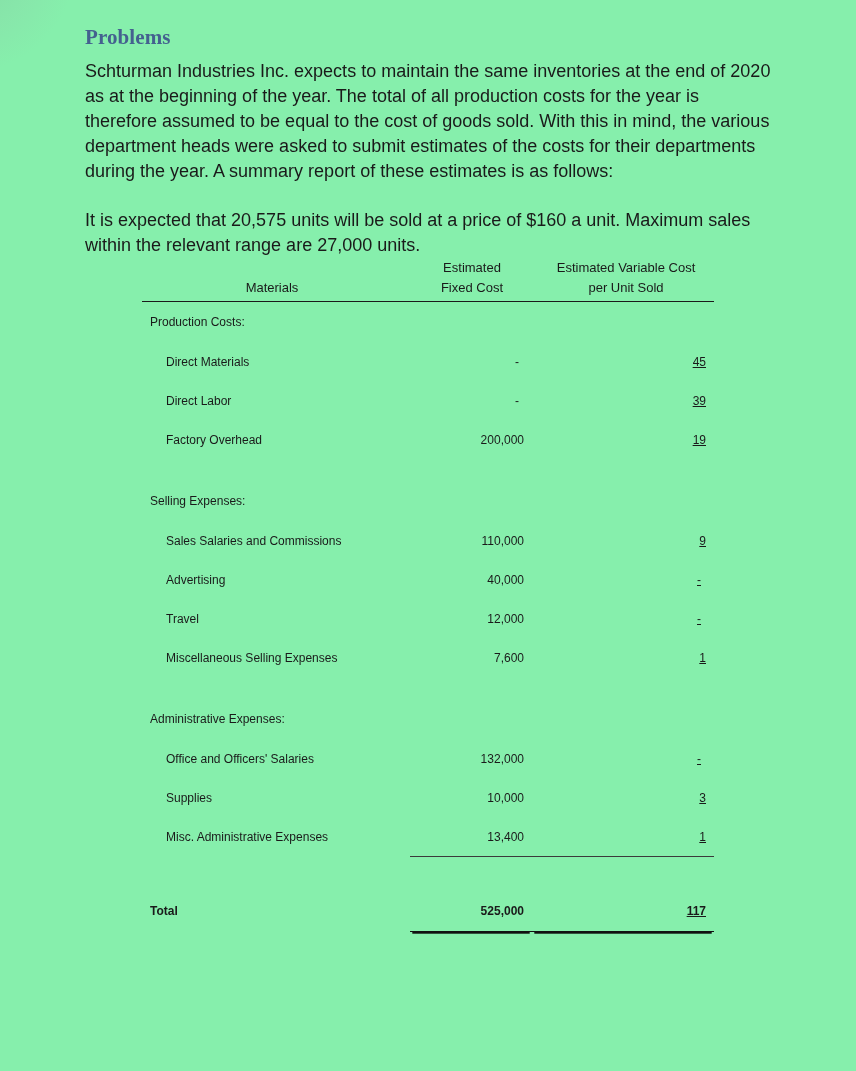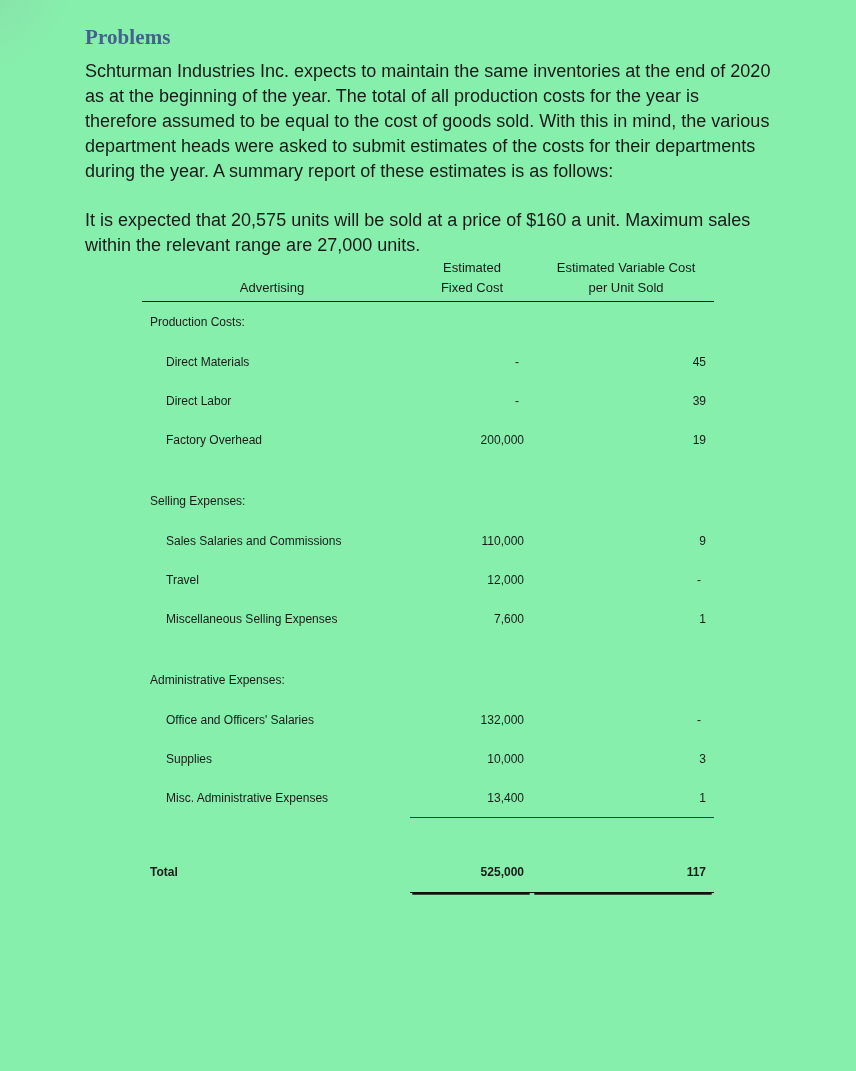--- a/index.html
+++ b/index.html
@@ -99,21 +99,21 @@
   tbody td {
     padding: 0;
     height: 39px;
     vertical-align: middle;
     font-size: 12px;
   }
   td.label      { text-align: left; padding-left: 8px; }
   td.label.sub  { padding-left: 24px; }
   td.num        { text-align: right; font-variant-numeric: tabular-nums; }
   td.num.fixed  { padding-right: 8px; }
-  td.num.var    { padding-right: 8px; }
+  td.num.var    { padding-right: 8px; text-decoration: underline; }
   td.num.dash   { padding-right: 13px; }
 
   tr.section td { height: 40px; }
   tr.spacer td  { height: 22px; }
 
   
   tr.ruled td.num.fixed,
   tr.ruled td.num.var {
     border-bottom: 1.3px solid #3a3a3a;
   }
@@ -143,21 +143,21 @@
   <div class="table-wrap">
     <table class="cost-table">
       <colgroup>
         <col class="c-label">
           <col class="c-fixed">
           <col class="c-var">
       </colgroup>
       <thead>
         <tr>
           <th class="h-label">
-            <span class="hline">Advertising</span>
+            <span class="hline">Materials</span>
           </th>
           <th class="h-fixed">
             <span class="hline">Estimated</span>
             <span class="hline">Fixed Cost</span>
           </th>
           <th class="h-var">
             <span class="hline">Estimated Variable Cost</span>
             <span class="hline">per Unit Sold</span>
           </th>
         </tr>
@@ -192,20 +192,25 @@
             <td class="label">Selling Expenses:</td>
             <td class="num fixed"></td>
             <td class="num var"></td>
           </tr>
           <tr class="data">
             <td class="label sub">Sales Salaries and Commissions</td>
             <td class="num fixed">110,000</td>
             <td class="num var">9</td>
           </tr>
           <tr class="data">
+            <td class="label sub">Advertising</td>
+            <td class="num fixed">40,000</td>
+            <td class="num var dash">-</td>
+          </tr>
+          <tr class="data">
             <td class="label sub">Travel</td>
             <td class="num fixed">12,000</td>
             <td class="num var dash">-</td>
           </tr>
           <tr class="data">
             <td class="label sub">Miscellaneous Selling Expenses</td>
             <td class="num fixed">7,600</td>
             <td class="num var">1</td>
           </tr>
           <tr class="spacer">

